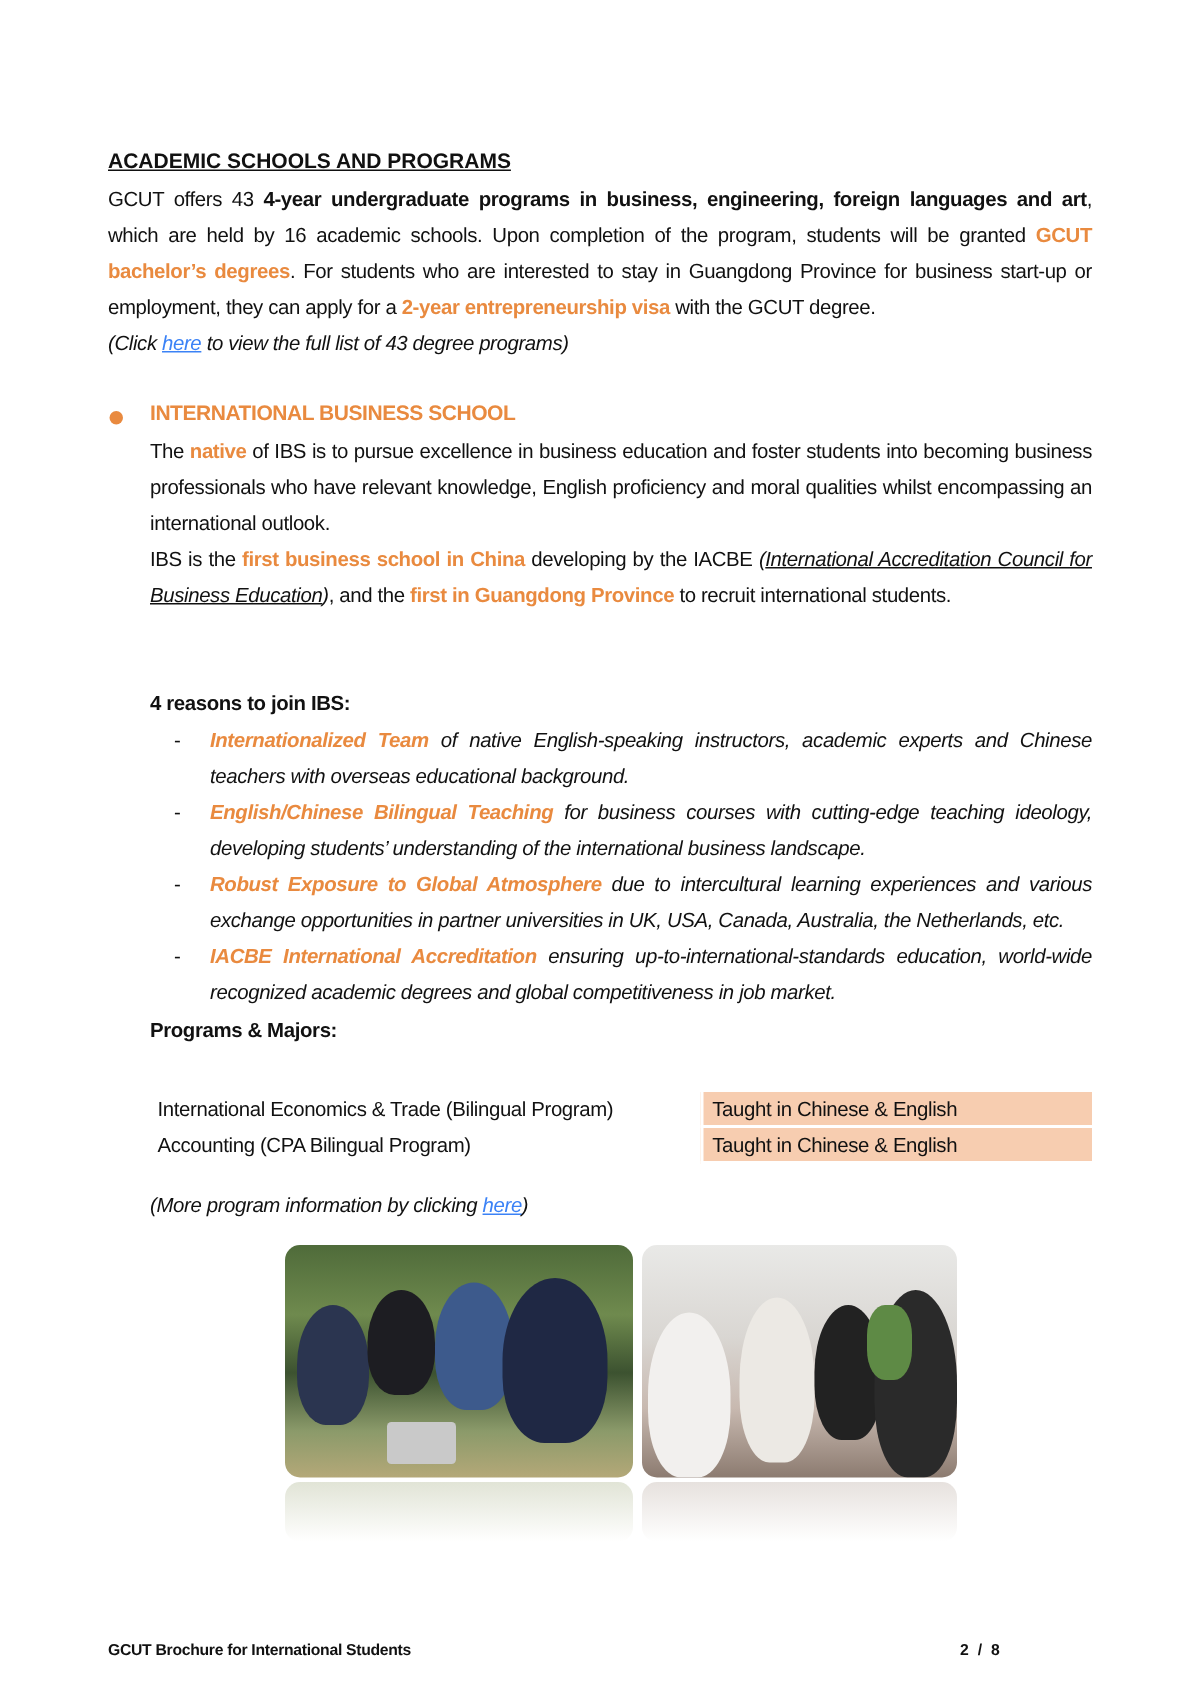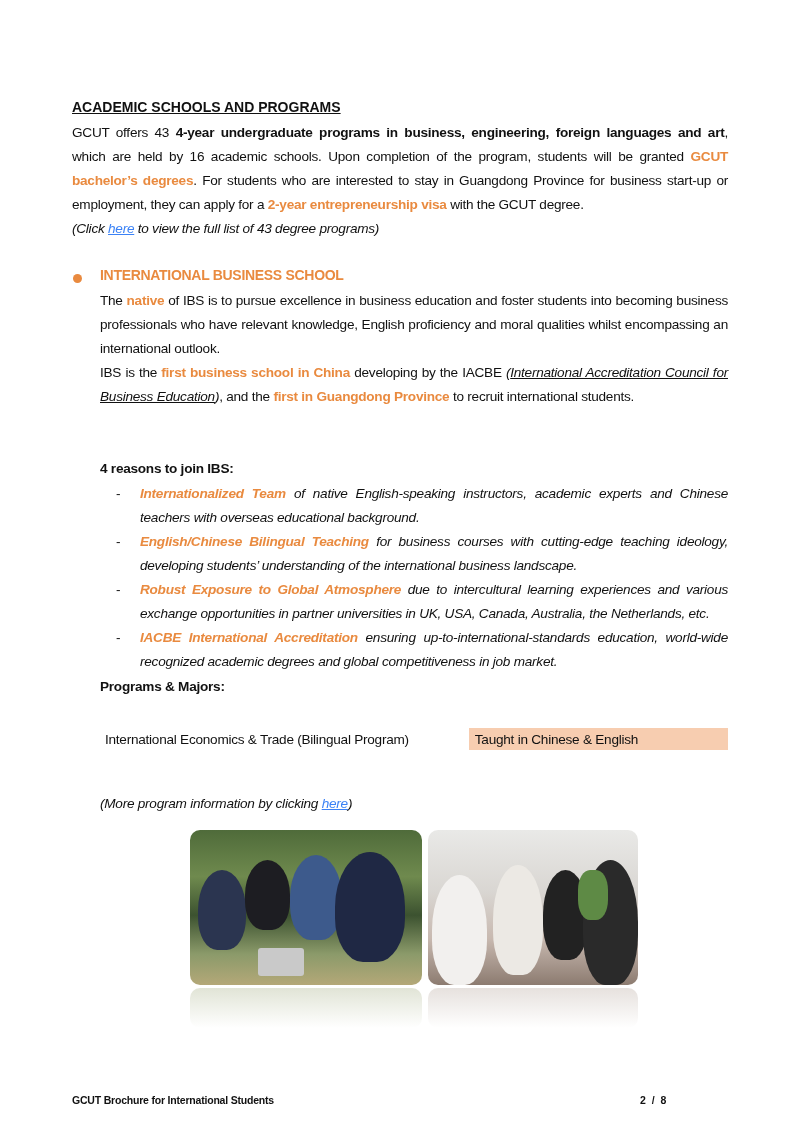--- a/index.html
+++ b/index.html
@@ -91,20 +91,24 @@
   </div>
 
   <div class="prog-title">Programs &amp; Majors:</div>
 
   <table class="programs">
     <tbody>
         <tr>
       <td class="c1">International Economics &amp; Trade (Bilingual Program)</td>
       <td class="c2 shade">Taught in Chinese &amp; English</td>
     </tr>
+    <tr>
+      <td class="c1">Accounting (CPA Bilingual Program)</td>
+      <td class="c2 shade">Taught in Chinese &amp; English</td>
+    </tr>
   </tbody>
     </table>
 
   <div class="more">
     <span>(More program information by clicking </span><span class="link">here</span><span>)</span>
   </div>
 
   <div class="photos">
     <div class="photo photo1" title="Students studying together on the grass with a laptop">
       <div class="fig" style="left:8px;top:40px;width:48px;height:80px;background:#2b3550;"></div>

